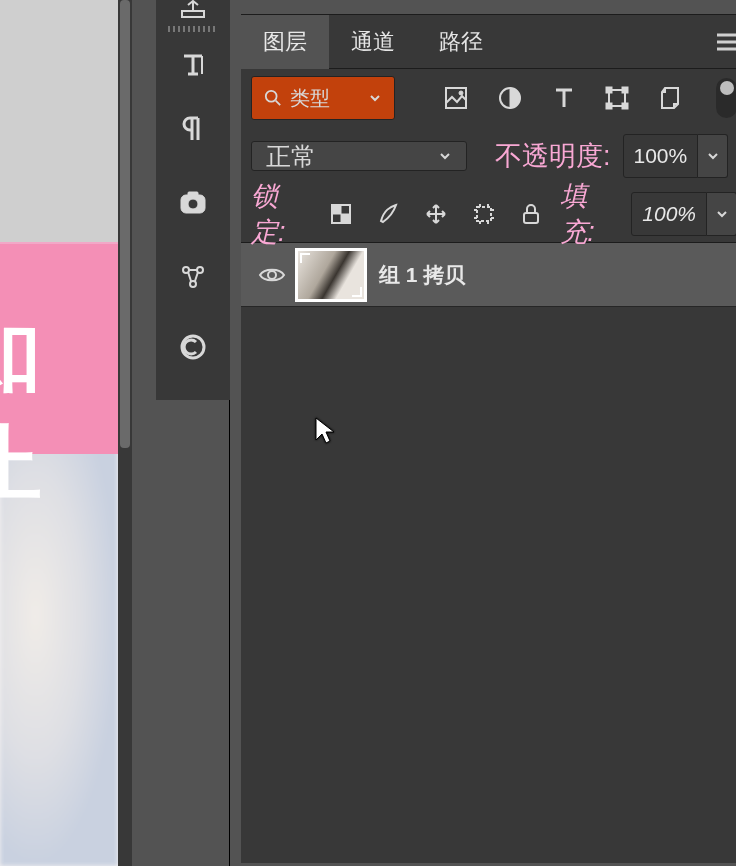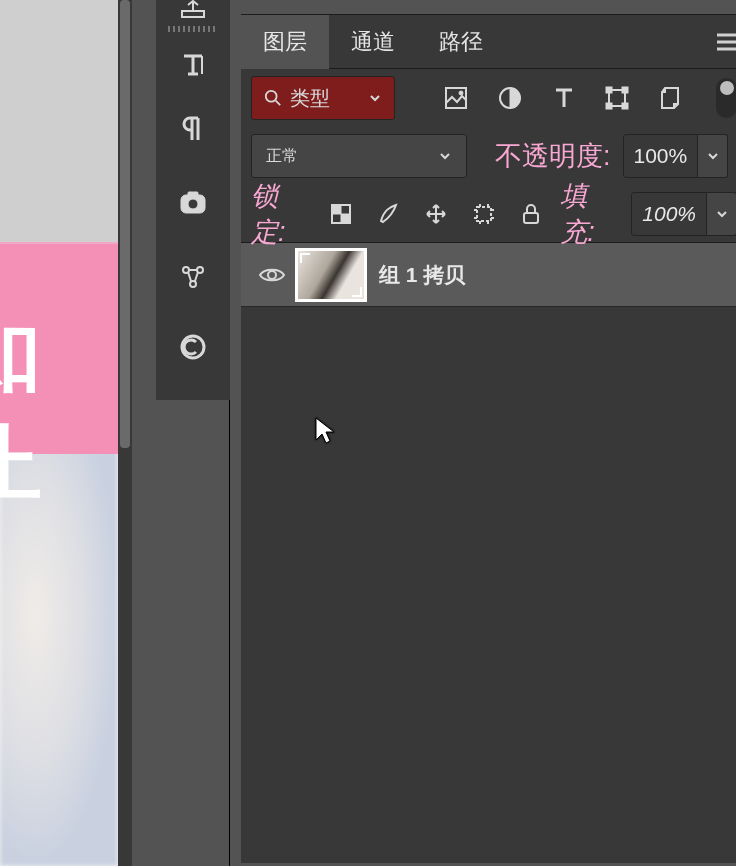--- a/index.html
+++ b/index.html
@@ -98,21 +98,21 @@
   .tab.active { background:#535353; color:#e8e8e8; }
   .tabs-spacer { flex:1; }
   .tabs-menu { width:40px; height:54px; display:flex;align-items:center;justify-content:center;}
   .tabs-menu svg{width:24px;height:18px;stroke:#d0d0d0;}
 
   
   .row { display:flex; align-items:center; height:58px; padding:0 10px; gap:12px; border-bottom:1px solid #262626;}
   .row.no-border{border-bottom:none;}
   .type-select{
     display:flex; align-items:center; gap:8px;
-    background:#7f1d1d; border:1px solid #232323;
+    background:#c2410c; border:1px solid #232323;
     height:44px; padding:0 12px; border-radius:3px;
     font-size:20px; color:#d8d8d8; width:150px;
     justify-content:space-between;
   }
   .type-select .lbl{display:flex;align-items:center;gap:8px;}
   .icn-btn{
     width:44px;height:44px;display:flex;align-items:center;justify-content:center;
     fill:#d8d8d8; stroke:#d8d8d8;
   }
   .icn-btn svg{width:26px;height:26px;}
@@ -123,21 +123,21 @@
     width:22px;height:40px;border-radius:11px;background:#2a2a2a;
     display:flex;flex-direction:column;justify-content:flex-start;align-items:center;
     padding:3px 0;
   }
   .toggle-knob{width:14px;height:14px;border-radius:50%;background:#bdbdbd;}
 
   
   .select-box{
     display:flex;align-items:center;justify-content:space-between;
     background:#454545;border:1px solid #232323;border-radius:3px;
-    height:44px;padding:0 14px;font-size:16px;color:#d8d8d8;
+    height:30px;padding:0 14px;font-size:25px;color:#d8d8d8;
   }
   .select-box.blend{width:216px;}
   .label-txt{font-size:27px;color:#f9a8d4;}
   .pct-box{
     height:56px;display:flex;align-items:center;
   }
   .pct-val{
     background:#383838;border:1px solid #232323;border-radius:3px 0 0 3px;
     height:44px;line-height:42px;padding:0 10px;font-size:21px;color:#e8e8e8;
   }

